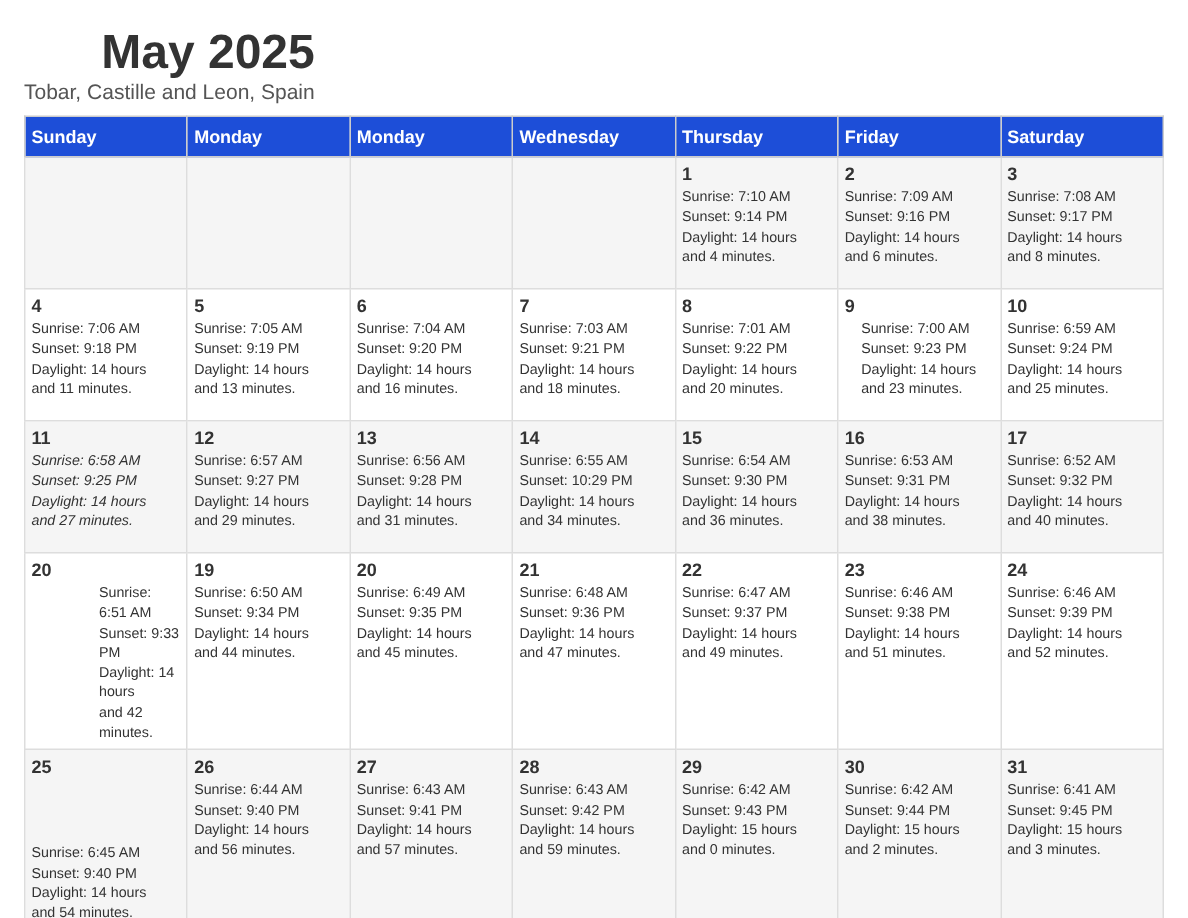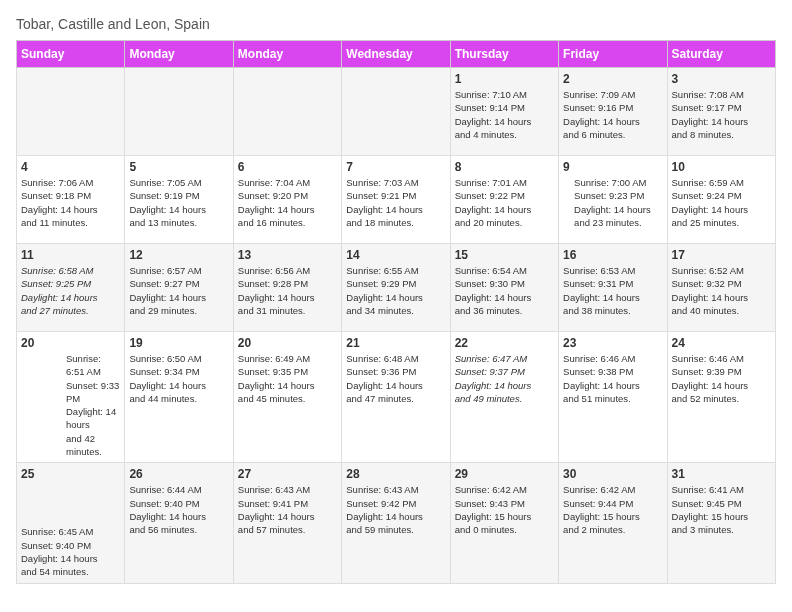--- a/index.html
+++ b/index.html
@@ -46,21 +46,21 @@
     .subtitle {
       font-size: 14px;
       color: #555;
     }
     table {
       width: 100%;
       border-collapse: collapse;
       table-layout: fixed;
     }
     thead tr th {
-      background-color: #d946ef;
+      background-color: #1d4ed8;
       color: #fff;
       font-size: 12px;
       font-weight: bold;
       padding: 6px 4px;
       text-align: left;
       border: 1px solid #ccc;
     }
     tbody tr td {
       vertical-align: top;
       font-size: 10px;
@@ -84,20 +84,21 @@
       font-size: 9.5px;
       line-height: 1.4;
       color: #333;
     }
   </style>
 </head>
 <body>
 
 <div class="header-area">
   <div class="title-area">
+    <div class="main-title">May 2025</div>
     <div class="subtitle">Tobar, Castille and Leon, Spain</div>
   </div>
 </div>
 
 <table>
   <thead>
     <tr>
     <th>Sunday</th>
         <th>Monday</th>
         <th>Monday</th>
@@ -204,21 +205,21 @@
         <td>
           <div class="day-number">13</div>
           <div class="day-info" style="white-space: pre-line;">Sunrise: 6:56 AM
 Sunset: 9:28 PM
 Daylight: 14 hours
 and 31 minutes.</div>
         </td>
         <td>
           <div class="day-number">14</div>
           <div class="day-info" style="white-space: pre-line;">Sunrise: 6:55 AM
-Sunset: 9:29 PM
+Sunset: 10:29 PM
 Daylight: 14 hours
 and 34 minutes.</div>
         </td>
         <td>
           <div class="day-number">15</div>
           <div class="day-info" style="white-space: pre-line;">Sunrise: 6:54 AM
 Sunset: 9:30 PM
 Daylight: 14 hours
 and 36 minutes.</div>
         </td>
@@ -261,21 +262,21 @@
         </td>
         <td>
           <div class="day-number">21</div>
           <div class="day-info" style="white-space: pre-line;">Sunrise: 6:48 AM
 Sunset: 9:36 PM
 Daylight: 14 hours
 and 47 minutes.</div>
         </td>
         <td>
           <div class="day-number">22</div>
-          <div class="day-info" style="white-space: pre-line; font-style: italic;">Sunrise: 6:47 AM
+          <div class="day-info" style="white-space: pre-line;">Sunrise: 6:47 AM
 Sunset: 9:37 PM
 Daylight: 14 hours
 and 49 minutes.</div>
         </td>
         <td>
           <div class="day-number">23</div>
           <div class="day-info" style="white-space: pre-line;">Sunrise: 6:46 AM
 Sunset: 9:38 PM
 Daylight: 14 hours
 and 51 minutes.</div>

